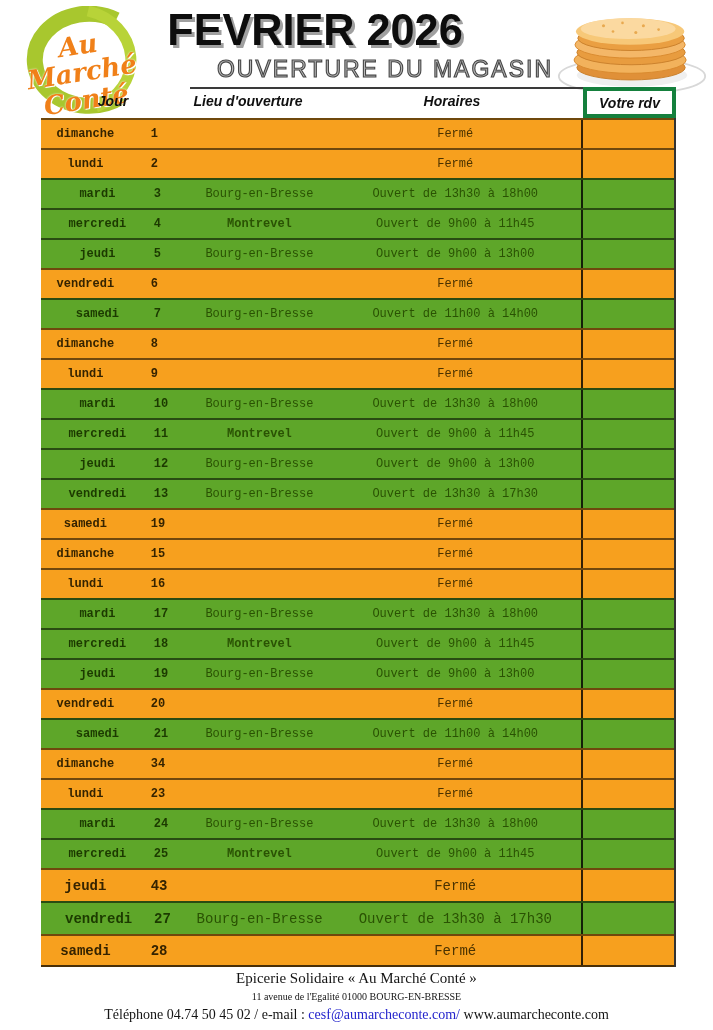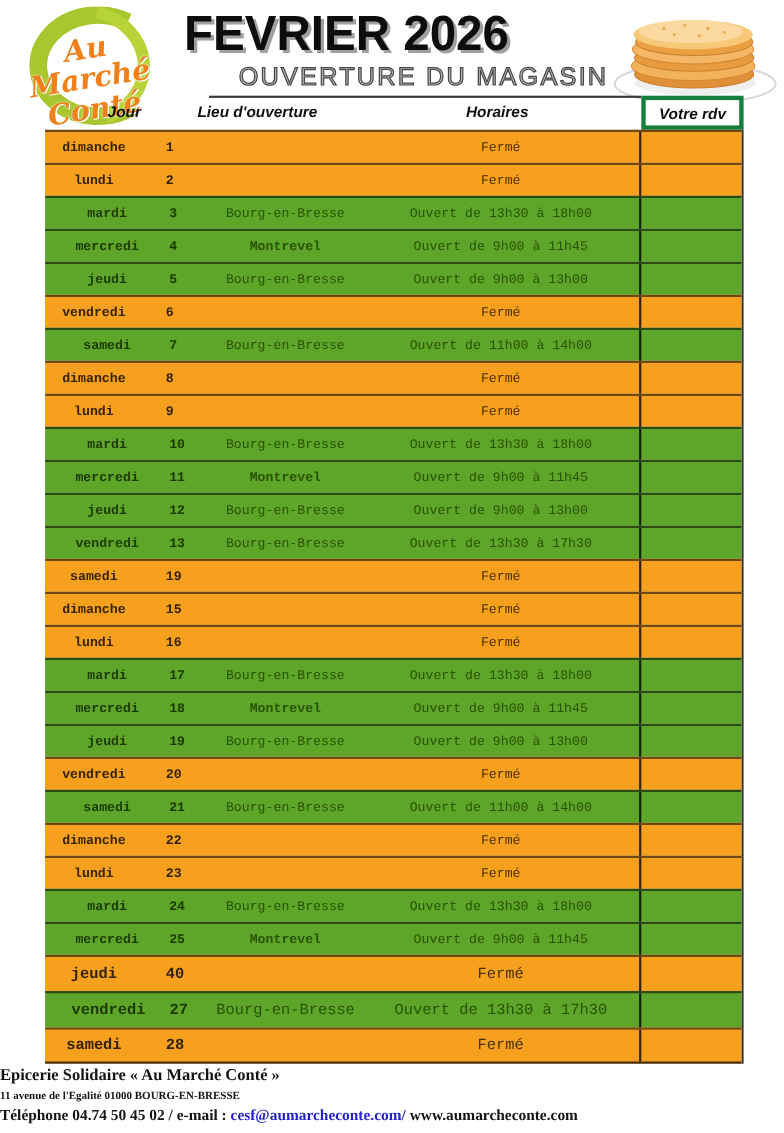--- a/index.html
+++ b/index.html
@@ -24,21 +24,21 @@
             font-size:23px;letter-spacing:2px;color:#b9b9b9;
             -webkit-text-stroke:1.1px #474747;font-weight:400;}
   .pancakes{position:absolute;right:3px;top:3px;width:156px;height:95px;}
   .pancakes svg{width:100%;height:100%;}
 
   
   .header-rule{position:absolute;left:190px;top:87px;width:393px;height:2px;background:#3a3a3a;}
   .col-label{position:absolute;top:93px;height:22px;font-style:italic;font-weight:bold;
              font-size:14px;color:#101010;text-align:center;}
   .lbl-jour{left:78px;width:70px;}
-  .lbl-lieu{left:154px;width:160px;text-align:center;}
+  .lbl-lieu{left:168px;width:160px;text-align:center;}
   .lbl-horaires{left:392px;width:120px;}
   .rdv-box{position:absolute;left:583px;top:87px;width:93px;height:31px;
            border:4px solid #15803d;box-sizing:border-box;background:#fff;
            display:flex;align-items:center;justify-content:center;
            font-style:italic;font-weight:bold;font-size:14px;color:#101010;}
 
   
   .grid{position:absolute;left:41px;top:118px;width:635px;
         border-right:2px solid rgba(0,0,0,.8);box-sizing:border-box;}
   .row{display:flex;height:30px;border-top:2px solid rgba(0,0,0,.55);box-sizing:border-box;
@@ -51,22 +51,22 @@
   .c-jour{width:89px;text-align:center;font-weight:bold;}
   .closed .c-jour,.closed .c-num{color:#352300;}
   .open  .c-jour,.open .c-num{color:#1c3a00;padding-left:24px;}
   .c-num{width:60px;text-align:left;padding-left:21px;font-weight:bold;}
   .c-lieu{width:140px;text-align:center;}
   .c-lieu.bold{font-weight:bold;}
   .c-horaires{width:253px;text-align:center;}
   .c-rdv{width:93px;height:100%;border-left:2px solid rgba(0,0,0,.8);}
 
   
-  .footer{position:absolute;left:0;top:969px;width:713px;text-align:left;
-          font-family:"Liberation Serif","DejaVu Serif",serif;color:#141414;font-weight:bold;}
+  .footer{position:absolute;left:0;top:969px;width:713px;text-align:center;
+          font-family:"Liberation Serif","DejaVu Serif",serif;color:#141414;}
   .footer .f1{font-size:15px;line-height:19px;}
   .footer .f2{font-size:10px;line-height:18px;}
   .footer .f3{font-size:14px;line-height:18px;}
   .footer .email{color:#2323cc;text-decoration:none;}
 </style>
 </head>
 <body>
 
 <div class="page">
 
@@ -253,21 +253,21 @@
     </div>
       <div class="row open">
       <div class="cell c-jour">samedi</div>
       <div class="cell c-num">21</div>
       <div class="cell c-lieu">Bourg-en-Bresse</div>
       <div class="cell c-horaires">Ouvert de 11h00 à 14h00</div>
       <div class="cell c-rdv"></div>
     </div>
       <div class="row closed">
       <div class="cell c-jour">dimanche</div>
-      <div class="cell c-num">22</div>
+      <div class="cell c-num">34</div>
       <div class="cell c-lieu"></div>
       <div class="cell c-horaires">Fermé</div>
       <div class="cell c-rdv"></div>
     </div>
       <div class="row closed">
       <div class="cell c-jour">lundi</div>
       <div class="cell c-num">23</div>
       <div class="cell c-lieu"></div>
       <div class="cell c-horaires">Fermé</div>
       <div class="cell c-rdv"></div>
@@ -281,21 +281,21 @@
     </div>
       <div class="row open">
       <div class="cell c-jour">mercredi</div>
       <div class="cell c-num">25</div>
       <div class="cell c-lieu bold">Montrevel</div>
       <div class="cell c-horaires">Ouvert de 9h00 à 11h45</div>
       <div class="cell c-rdv"></div>
     </div>
       <div class="row closed large">
       <div class="cell c-jour">jeudi</div>
-      <div class="cell c-num">40</div>
+      <div class="cell c-num">43</div>
       <div class="cell c-lieu"></div>
       <div class="cell c-horaires">Fermé</div>
       <div class="cell c-rdv"></div>
     </div>
       <div class="row open large">
       <div class="cell c-jour">vendredi</div>
       <div class="cell c-num">27</div>
       <div class="cell c-lieu">Bourg-en-Bresse</div>
       <div class="cell c-horaires">Ouvert de 13h30 à 17h30</div>
       <div class="cell c-rdv"></div>

